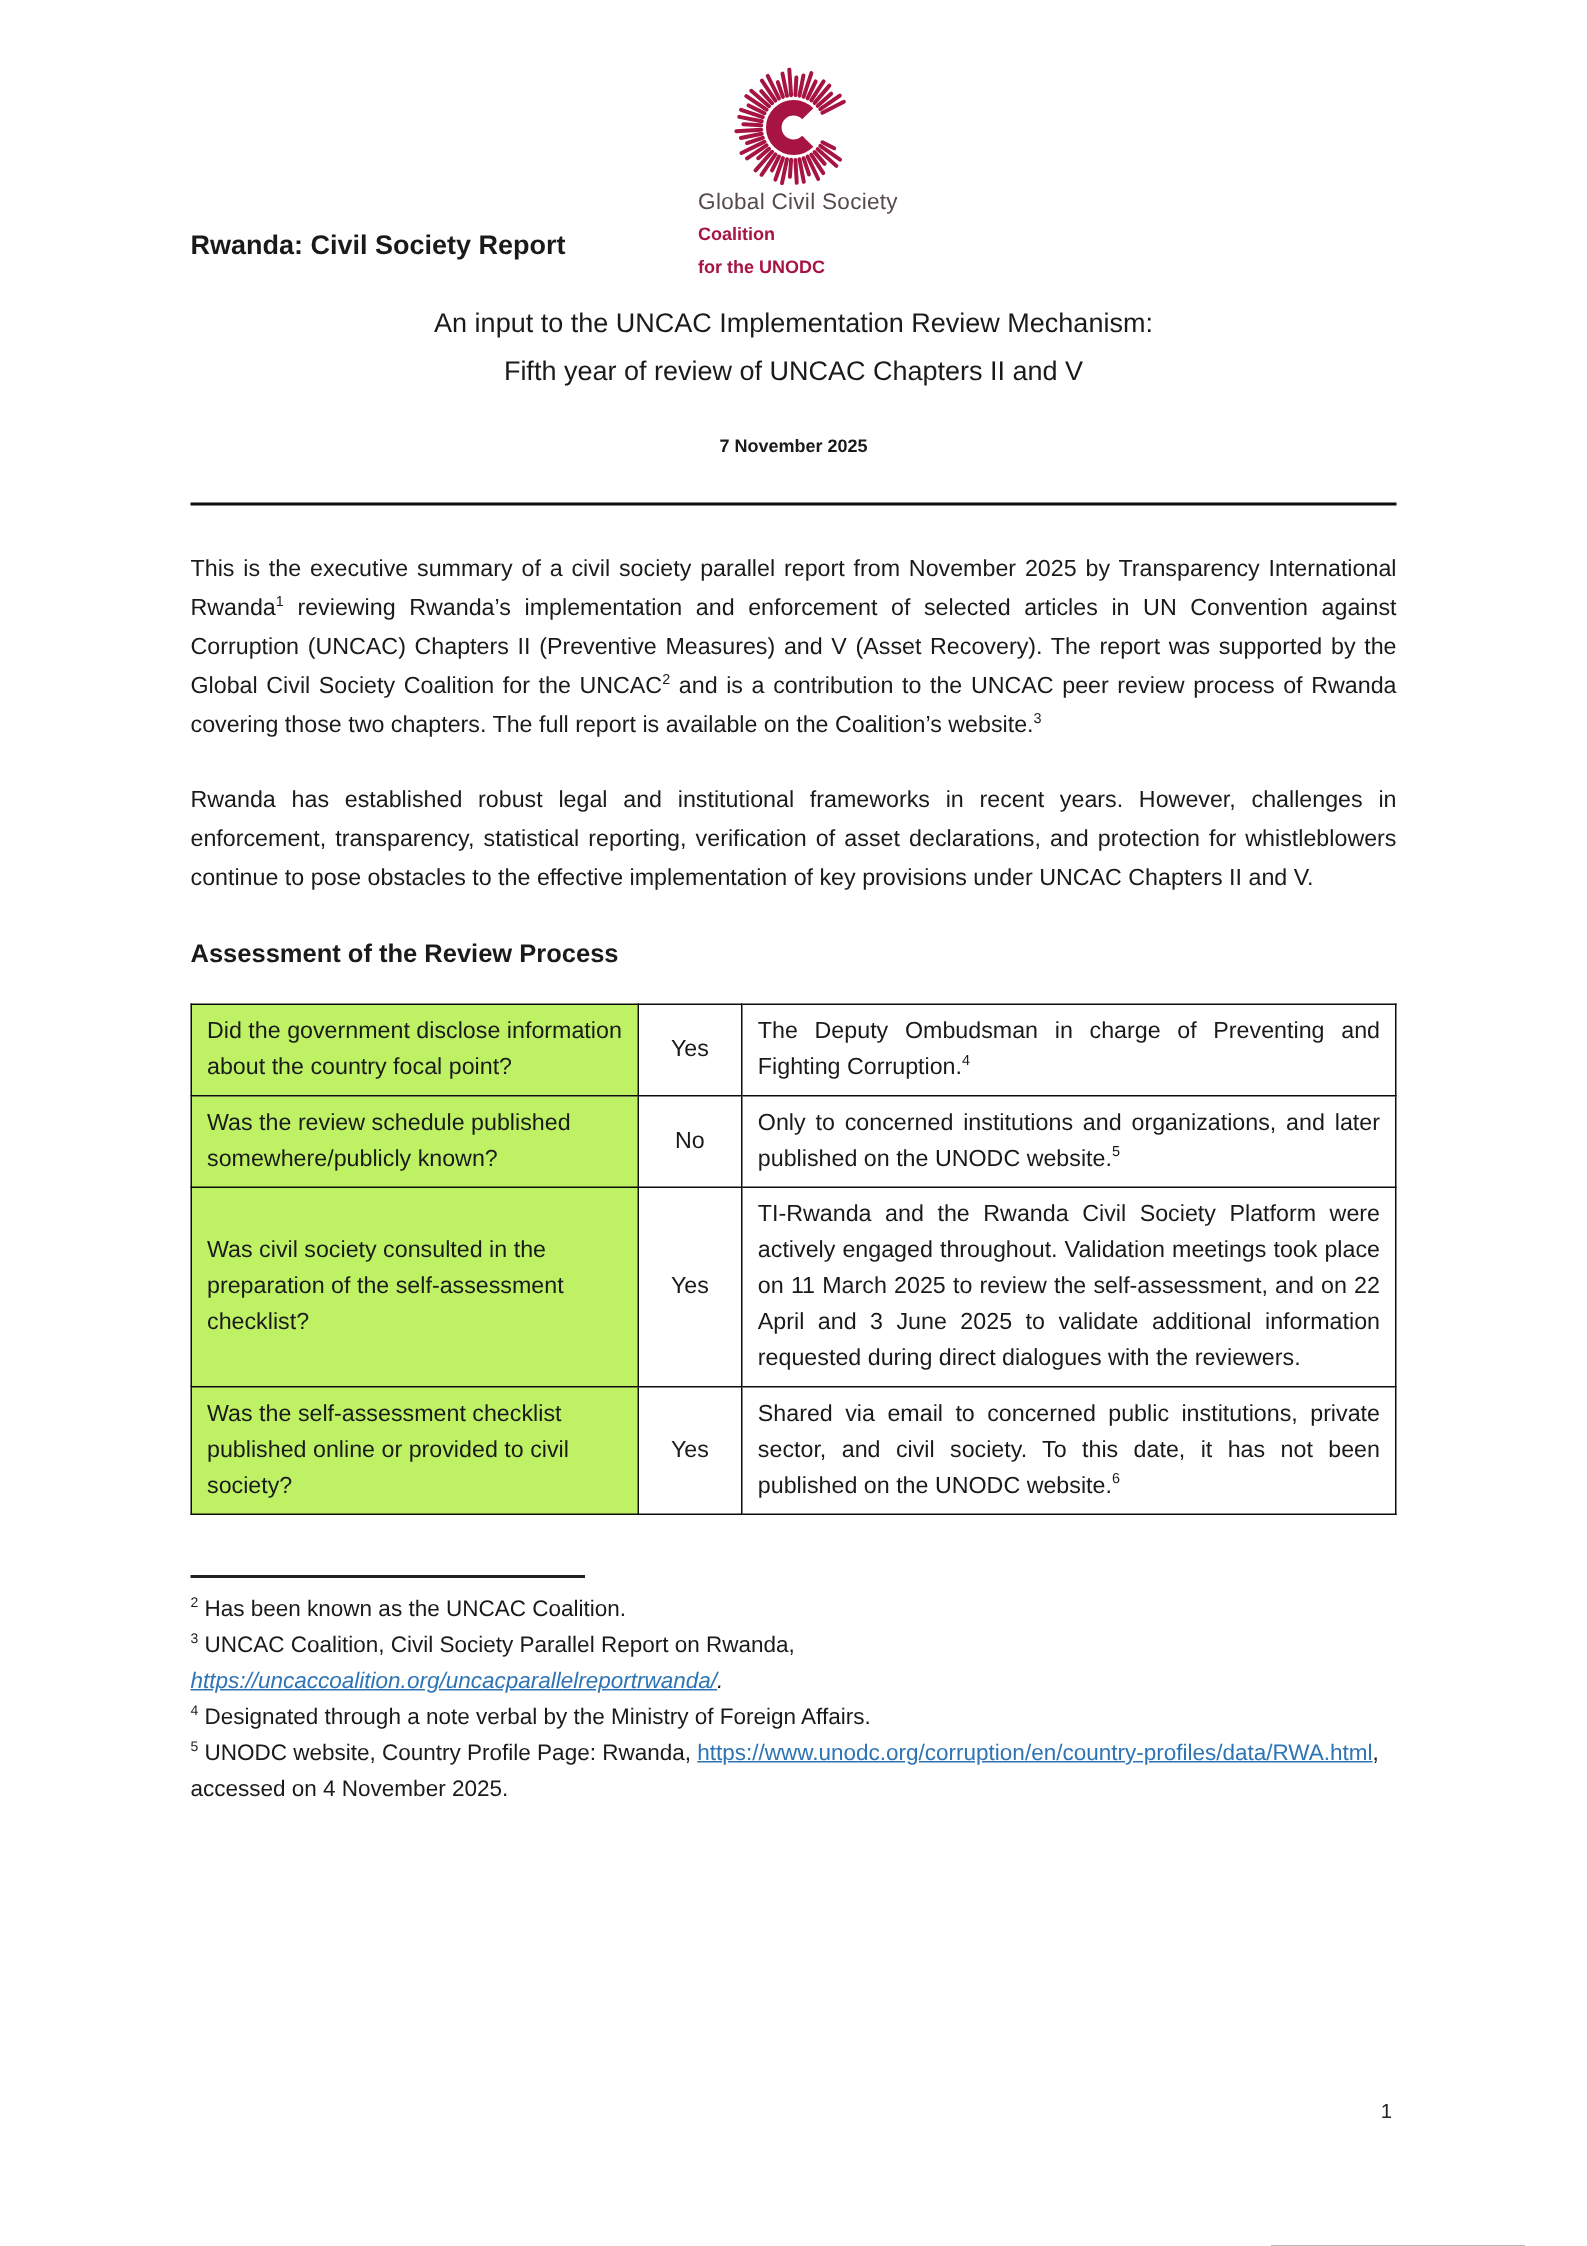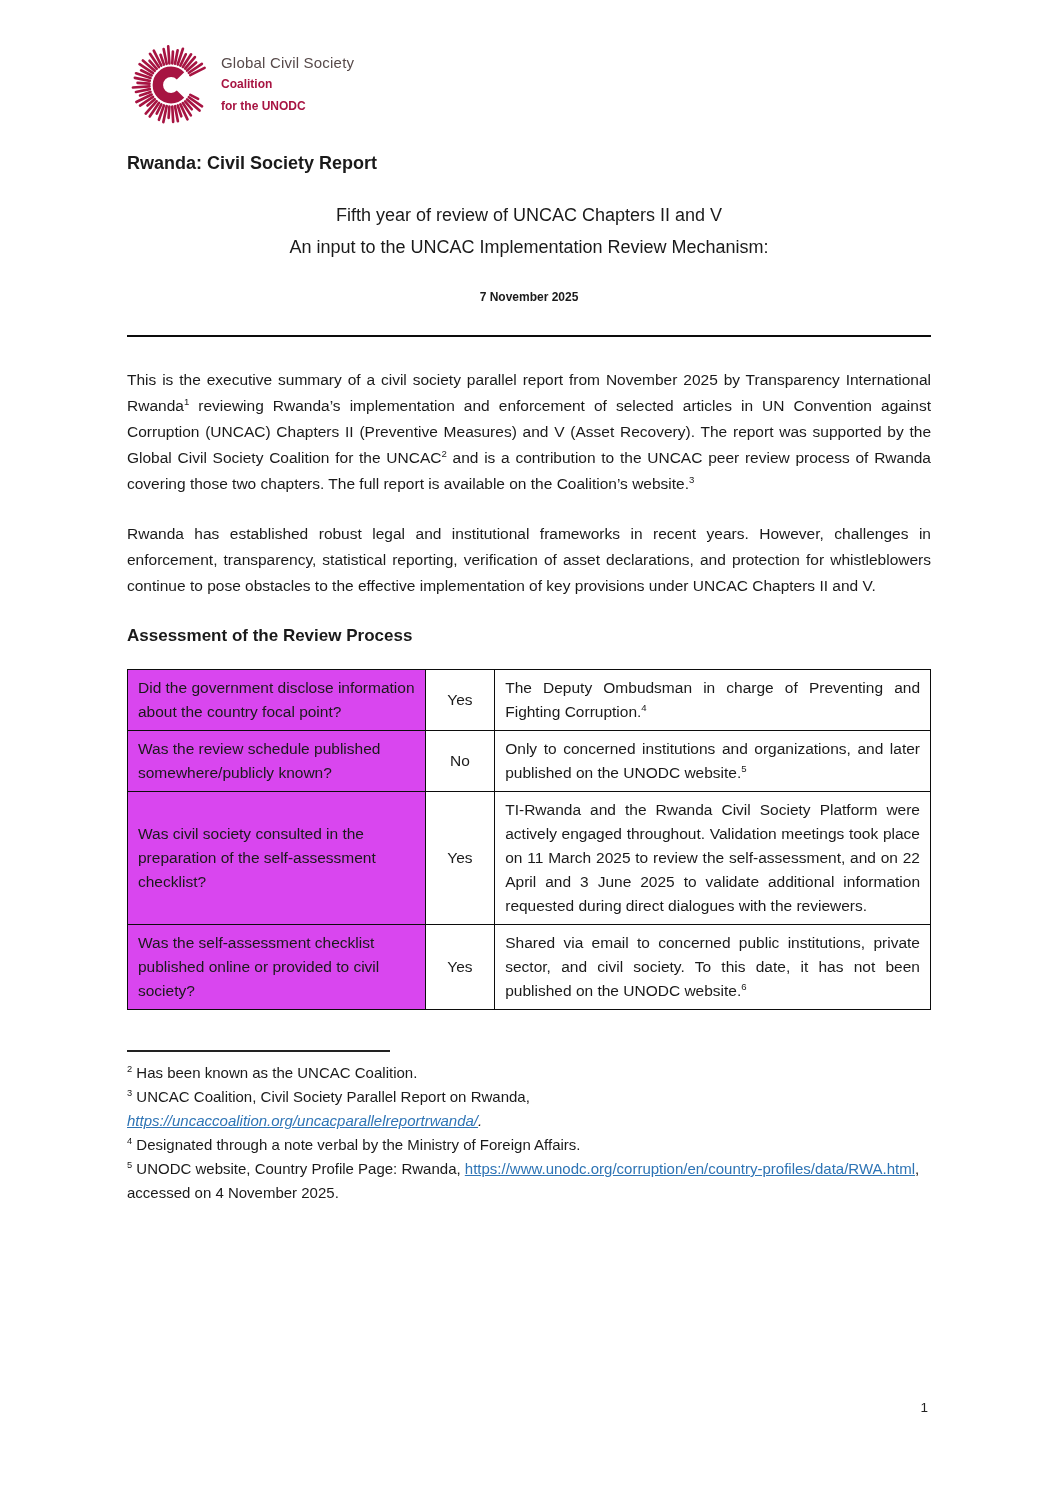--- a/index.html
+++ b/index.html
@@ -9,21 +9,21 @@
     width:1058px; height:1497px;
     margin:0 auto;
     background:#ffffff;
     font-family:"Liberation Sans","DejaVu Sans",sans-serif;
     color:#1a1a1a;
     overflow:hidden;
   }
   .content { position:absolute; left:127px; top:45px; width:804px; }
 
   
-  .logo { display:flex; align-items:center; height:80px; }
+  .logo { display:flex; align-items:center; height:80px;flex-direction:column; }
   .logo svg { flex:0 0 auto; }
   .logo-text { margin-left:6px; }
   .logo-l1 { font-size:15px; line-height:20px; color:#574A4A; letter-spacing:.2px; }
   .logo-l2, .logo-l3 { font-size:12px; line-height:22px; font-weight:bold; color:#A71442; }
 
   
   .title { margin-top:26px; text-align:left; font-size:18px; font-weight:bold; line-height:24px; }
   .subtitle { margin-top:24px; text-align:center; font-size:18px; line-height:32px; }
   .date { margin-top:22px; text-align:center; font-size:12px; font-weight:bold; line-height:24px; }
   .rule { margin-top:26px; border:0; border-top:2px solid #0c0c0c; }
@@ -37,21 +37,21 @@
   .sec-heading { margin-top:26px; font-size:17px; font-weight:bold; line-height:22px; }
 
   
   table.review { margin-top:22px; width:804px; border-collapse:collapse; table-layout:fixed; }
   table.review td {
     border:1.5px solid #0c0c0c;
     vertical-align:middle;
     font-size:15.5px; line-height:24px;
     padding:6px 10px;
   }
-  td.q { width:278px; background:#d946ef; text-align:left; }
+  td.q { width:278px; background:#bef264; text-align:left; }
   td.a { width:65px; text-align:center;margin-left:12px; }
   td.d { width:407px; text-align:justify; }
 
   
   .fn-sep { margin-top:40px; width:263px; border-top:2px solid #222; }
   .footnotes { margin-top:9px; font-size:15px; line-height:24px; }
   .fn { text-align:left; }
   .link { color:#2E74B5; text-decoration:underline; cursor:pointer; }
   .force-break { display:block;font-style:italic; }
 
@@ -114,22 +114,22 @@
       <div class="logo-text">
         <div class="logo-l1">Global Civil Society</div>
         <div class="logo-l2">Coalition</div>
         <div class="logo-l3">for the UNODC</div>
       </div>
     </div>
 
     <div class="title">Rwanda: Civil Society Report</div>
 
     <div class="subtitle">
+      <div>An input to the UNCAC Implementation Review Mechanism:</div>
       <div>Fifth year of review of UNCAC Chapters II and V</div>
-      <div>An input to the UNCAC Implementation Review Mechanism:</div>
     </div>
 
     <div class="date">7 November 2025</div>
 
     <hr class="rule">
 
     <p class="body p1"><span>This is the executive summary of a civil society parallel report from November 2025 by Transparency International Rwanda</span><sup>1</sup><span> reviewing Rwanda’s implementation and enforcement of selected articles in UN Convention against Corruption (UNCAC) Chapters II (Preventive Measures) and V (Asset Recovery). The report was supported by the Global Civil Society Coalition for the UNCAC</span><sup>2</sup><span> and is a contribution to the UNCAC peer review process of Rwanda covering those two chapters. The full report is available on the Coalition’s website.</span><sup>3</sup></p>
 
     <p class="body p2">Rwanda has established robust legal and institutional frameworks in recent years. However, challenges in enforcement, transparency, statistical reporting, verification of asset declarations, and protection for whistleblowers continue to pose obstacles to the effective implementation of key provisions under UNCAC Chapters II and V.</p>
 

